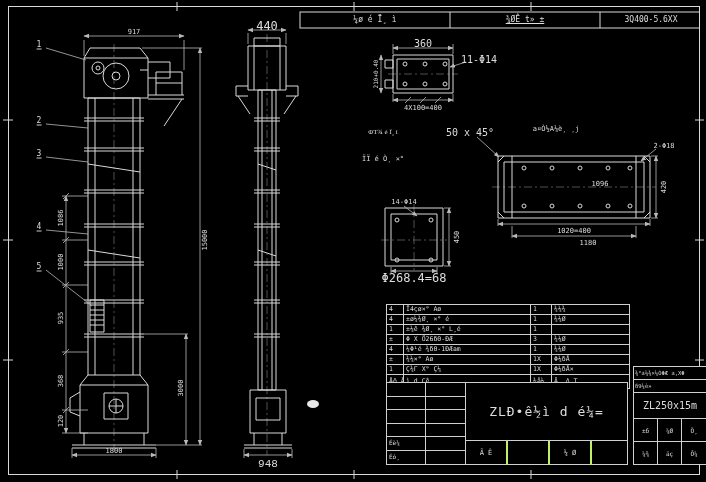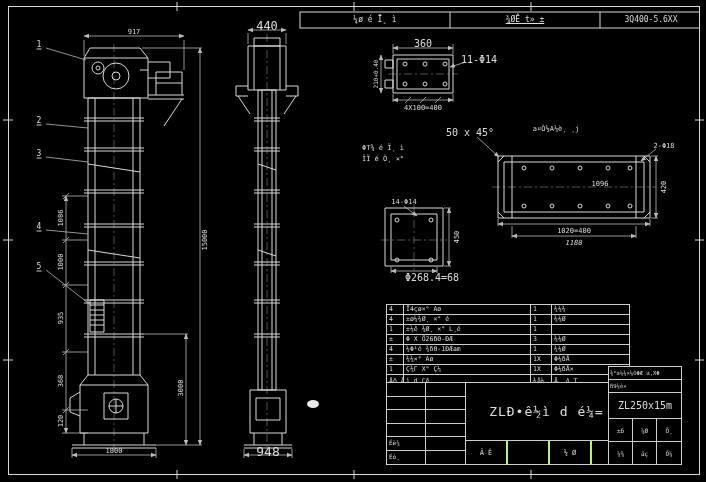--- a/index.html
+++ b/index.html
@@ -27,21 +27,21 @@
        line-height:12px;padding-left:2px;overflow:hidden;white-space:nowrap;}
   .tlc:nth-child(2n){border-right:none;}
   .tlc:nth-last-child(-n+2){border-bottom:none;}
   #tb-center{left:465px;top:382px;width:163px;height:83px;}
   .tb-name{height:57px;display:flex;align-items:center;justify-content:center;
            font-size:13px;letter-spacing:1px;overflow:hidden;white-space:nowrap;}
   .tb-bottom{height:24px;border-top:1px solid #cfcfcf;display:flex;}
   .tb-bcell{width:40px;border-right:2px solid #bef264;font-size:7px;display:flex;
             align-items:center;justify-content:center;overflow:hidden;white-space:nowrap;}
   .tb-bcell:last-child{flex:1;border-right:none;}
-  #tb-right{left:608px;top:366px;width:74px;height:99px;}
+  #tb-right{left:633px;top:366px;width:74px;height:99px;}
   .tbr-note{height:12px;line-height:12px;font-size:5.5px;overflow:hidden;white-space:nowrap;
             padding-left:1px;border-bottom:1px solid #cfcfcf;}
   .tbr-model{height:25px;display:flex;align-items:center;justify-content:center;
              font-size:10px;border-bottom:1px solid #cfcfcf;overflow:hidden;white-space:nowrap;}
   #tbr-grid{display:grid;grid-template-columns:repeat(3,1fr);grid-template-rows:repeat(2,1fr);height:46px;}
   .trc{border-right:1px solid #cfcfcf;border-bottom:1px solid #cfcfcf;font-size:6px;
        display:flex;align-items:center;justify-content:center;overflow:hidden;white-space:nowrap;}
   .trc:nth-child(3n){border-right:none;}
   .trc:nth-last-child(-n+3){border-bottom:none;}
 </style>
@@ -186,37 +186,37 @@
       <span class="lbl" style="left: 134px; top: 32px; font-size: 7px; transform: translate(-50%, -50%);">917</span>
       <span class="lbl" style="left: 205px; top: 240px; font-size: 7px; transform: translate(-50%, -50%) rotate(-90deg);">15000</span>
       <span class="lbl" style="left: 181px; top: 388px; font-size: 7px; transform: translate(-50%, -50%) rotate(-90deg);">3000</span>
       <span class="lbl" style="left: 61px; top: 218px; font-size: 7px; transform: translate(-50%, -50%) rotate(-90deg);">1086</span>
       <span class="lbl" style="left: 61px; top: 262px; font-size: 7px; transform: translate(-50%, -50%) rotate(-90deg);">1000</span>
       <span class="lbl" style="left: 61px; top: 318px; font-size: 7px; transform: translate(-50%, -50%) rotate(-90deg);">935</span>
       <span class="lbl" style="left: 61px; top: 381px; font-size: 7px; transform: translate(-50%, -50%) rotate(-90deg);">368</span>
       <span class="lbl" style="left: 61px; top: 421px; font-size: 7px; transform: translate(-50%, -50%) rotate(-90deg);">120</span>
       <span class="lbl" style="left: 114px; top: 451px; font-size: 7px; transform: translate(-50%, -50%);">1800</span>
       <span class="lbl" style="left: 267px; top: 26px; font-size: 12px; transform: translate(-50%, -50%);">440</span>
-      <span class="lbl" style="left: 268px; top: 451px; font-size: 13px; transform: translate(-50%, -50%);">948</span>
+      <span class="lbl" style="left: 268px; top: 464px; font-size: 11px; transform: translate(-50%, -50%); font-family: Liberation Mono, monospace;">948</span>
       <span class="lbl" style="left: 423px; top: 44px; font-size: 10px; transform: translate(-50%, -50%);">360</span>
       <span class="lbl" style="left: 479px; top: 60px; font-size: 10px; transform: translate(-50%, -50%);">11-Φ14</span>
       <span class="lbl" style="left: 376px; top: 74px; font-size: 6px; transform: translate(-50%, -50%) rotate(-90deg);">210+0.40</span>
       <span class="lbl" style="left: 423px; top: 108px; font-size: 7px; transform: translate(-50%, -50%);">4X100=400</span>
-      <span class="lbl" style="left: 383px; top: 148px; font-size: 7px; transform: translate(-50%, -50%);">ΦΤ¾ é Ï¸ ì</span>
+      <span class="lbl" style="left: 383px; top: 132px; font-size: 7px; transform: translate(-50%, -50%); font-family: Liberation Serif, serif;">ΦΤ¾ é Ï¸ ì</span>
       <span class="lbl" style="left: 383px; top: 159px; font-size: 7px; transform: translate(-50%, -50%);">ÏÏ é Ò¸ ×°</span>
       <span class="lbl" style="left: 470px; top: 133px; font-size: 10px; transform: translate(-50%, -50%);">50 x 45°</span>
       <span class="lbl" style="left: 556px; top: 129px; font-size: 7px; transform: translate(-50%, -50%);">a¤Ò½A¼è¸ ¸j</span>
       <span class="lbl" style="left: 664px; top: 146px; font-size: 7px; transform: translate(-50%, -50%);">2-Φ18</span>
       <span class="lbl" style="left: 600px; top: 184px; font-size: 7px; transform: translate(-50%, -50%);">1096</span>
       <span class="lbl" style="left: 664px; top: 187px; font-size: 7px; transform: translate(-50%, -50%) rotate(-90deg);">420</span>
       <span class="lbl" style="left: 574px; top: 231px; font-size: 7px; transform: translate(-50%, -50%);">1020=400</span>
-      <span class="lbl" style="left: 574px; top: 243px; font-size: 7px; transform: translate(-50%, -50%); font-style: italic;">1180</span>
+      <span class="lbl" style="left: 588px; top: 243px; font-size: 7px; transform: translate(-50%, -50%);">1180</span>
       <span class="lbl" style="left: 404px; top: 202px; font-size: 7px; transform: translate(-50%, -50%);">14-Φ14</span>
       <span class="lbl" style="left: 457px; top: 237px; font-size: 7px; transform: translate(-50%, -50%) rotate(-90deg);">450</span>
-      <span class="lbl" style="left: 432px; top: 278px; font-size: 10px; transform: translate(-50%, -50%);">Φ268.4=68</span>
+      <span class="lbl" style="left: 414px; top: 278px; font-size: 12px; transform: translate(-50%, -50%);">Φ268.4=68</span>
     </div>
 
   <div class="bom">
     <div id="bom-body">
         <div class="bom-row">
           <div class="bom-cell c0">4</div>
           <div class="bom-cell c1">Ï4çø×°  Aø</div>
           <div class="bom-cell c2">1</div>
           <div class="bom-cell c3">¾¼¾</div>
         </div>

